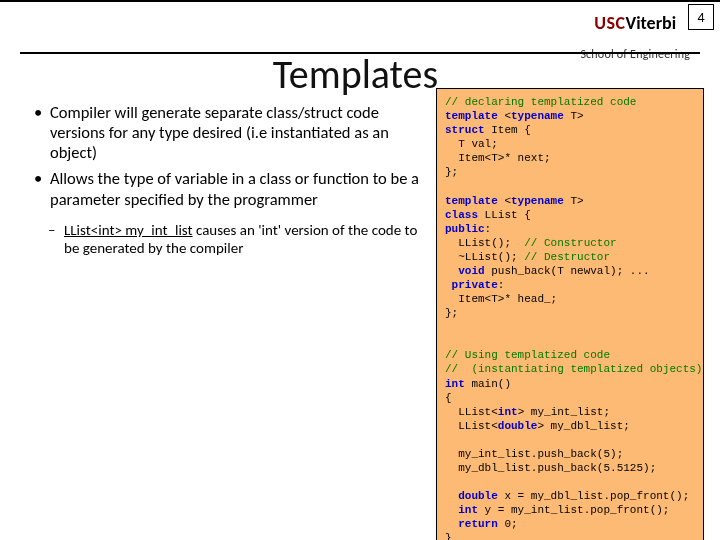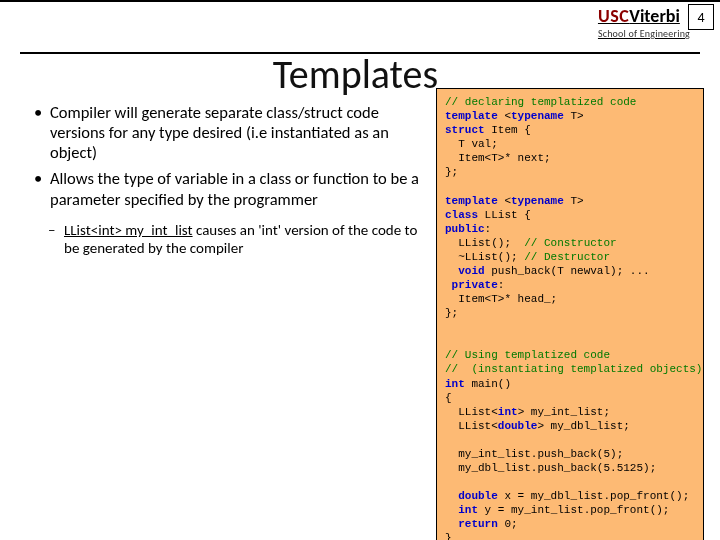--- a/index.html
+++ b/index.html
@@ -21,28 +21,27 @@
     position: absolute;
     top: 2px; right: 6px;
     width: 26px; height: 26px;
     border: 1px solid #000;
     text-align: center;
     font-size: 14px;
     line-height: 26px;
   }
   .logo {
     position: absolute;
-    top: 5px; right: 30px;
-    text-align: left;
+    top: 12px; right: 30px;
+    text-align: center;
     line-height: 1;
-    text-decoration: underline;
   }
   .logo .usc { color: #8a0000; font-weight: 700; font-size: 18px; letter-spacing: .5px; }
   .logo .viterbi { color: #000; font-weight: 600; font-size: 18px; }
-  .logo .sub { display:block; color:#333; font-size:10px; margin-top:4px; letter-spacing:.2px; }
+  .logo .sub { display:block; color:#333; font-size:12px; margin-top:16px; letter-spacing:.2px; }
   .rule {
     position: absolute;
     left: 20px; right: 20px; top: 52px;
     border-top: 2px solid #000;
   }
   .title {
     position: absolute;
     top: 50px; left: 0; right: 9px;
     text-align: center;
     font-size: 40px;

